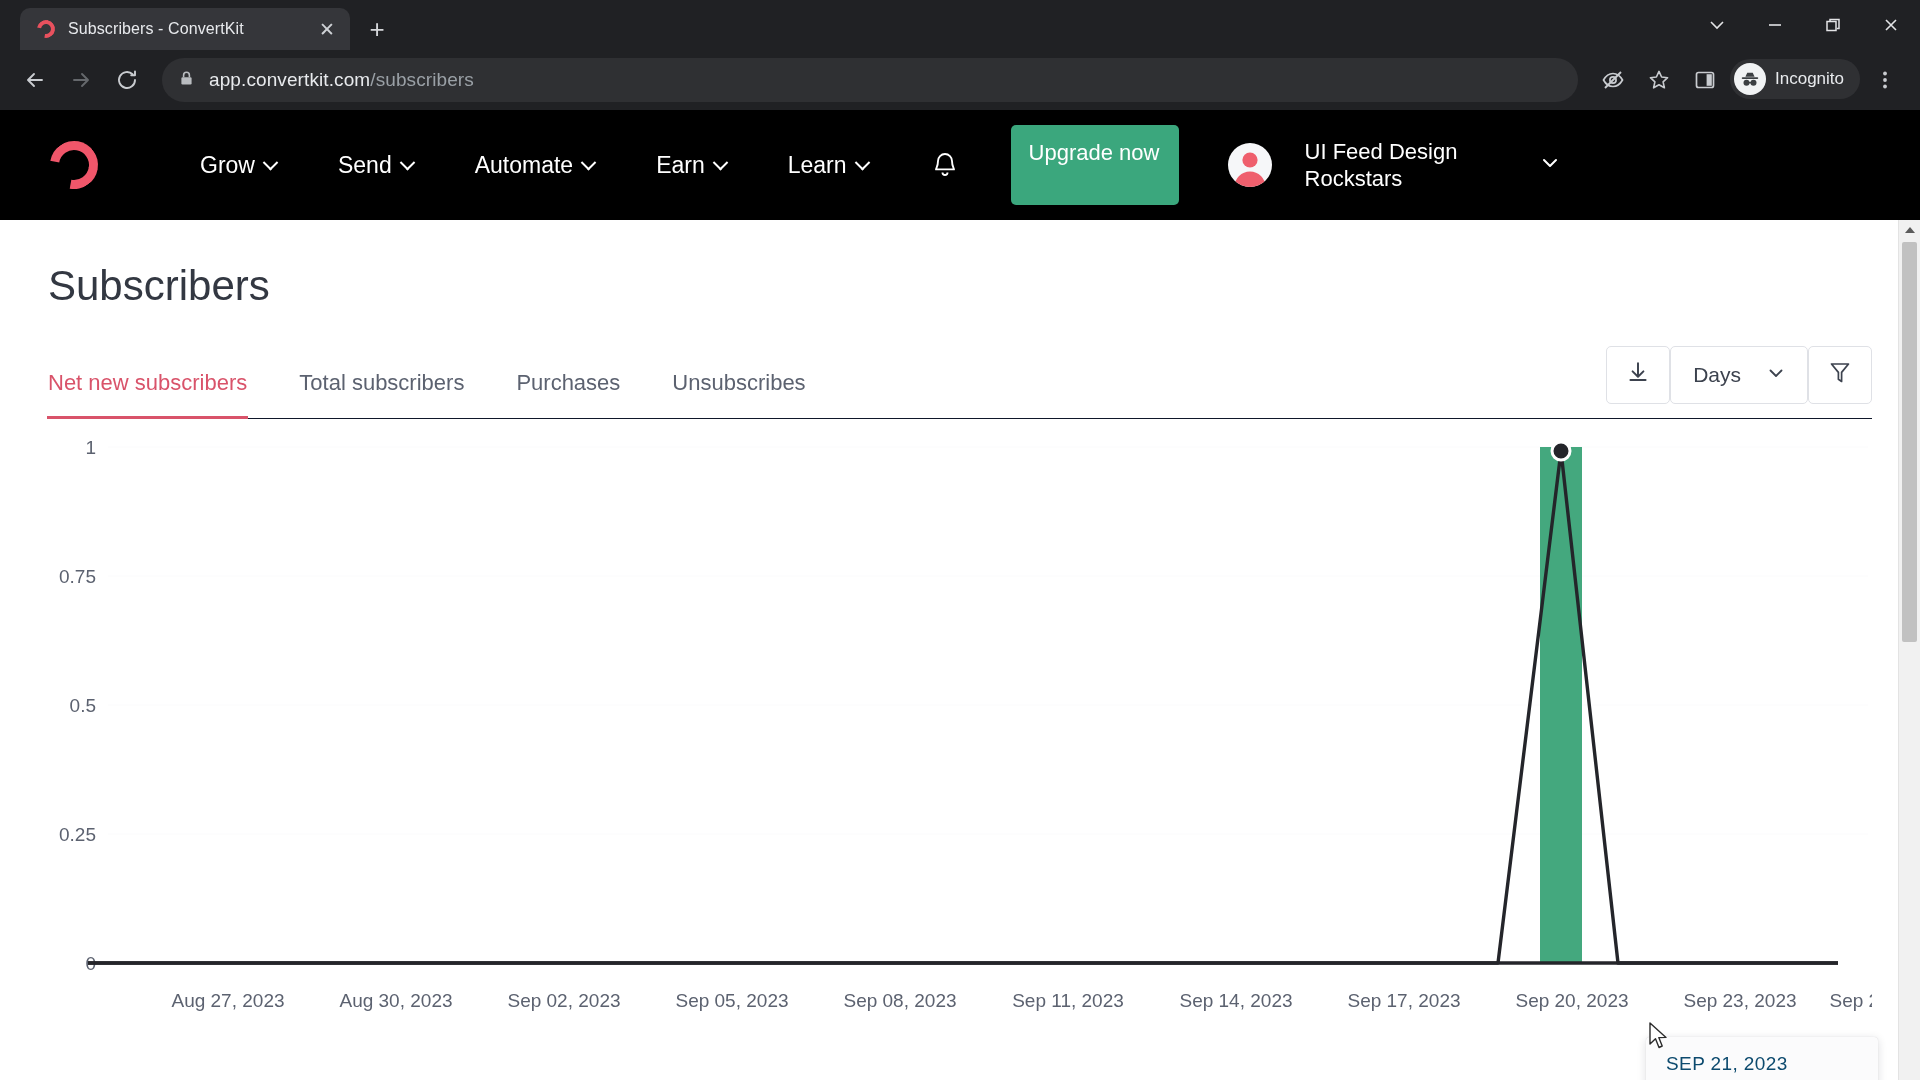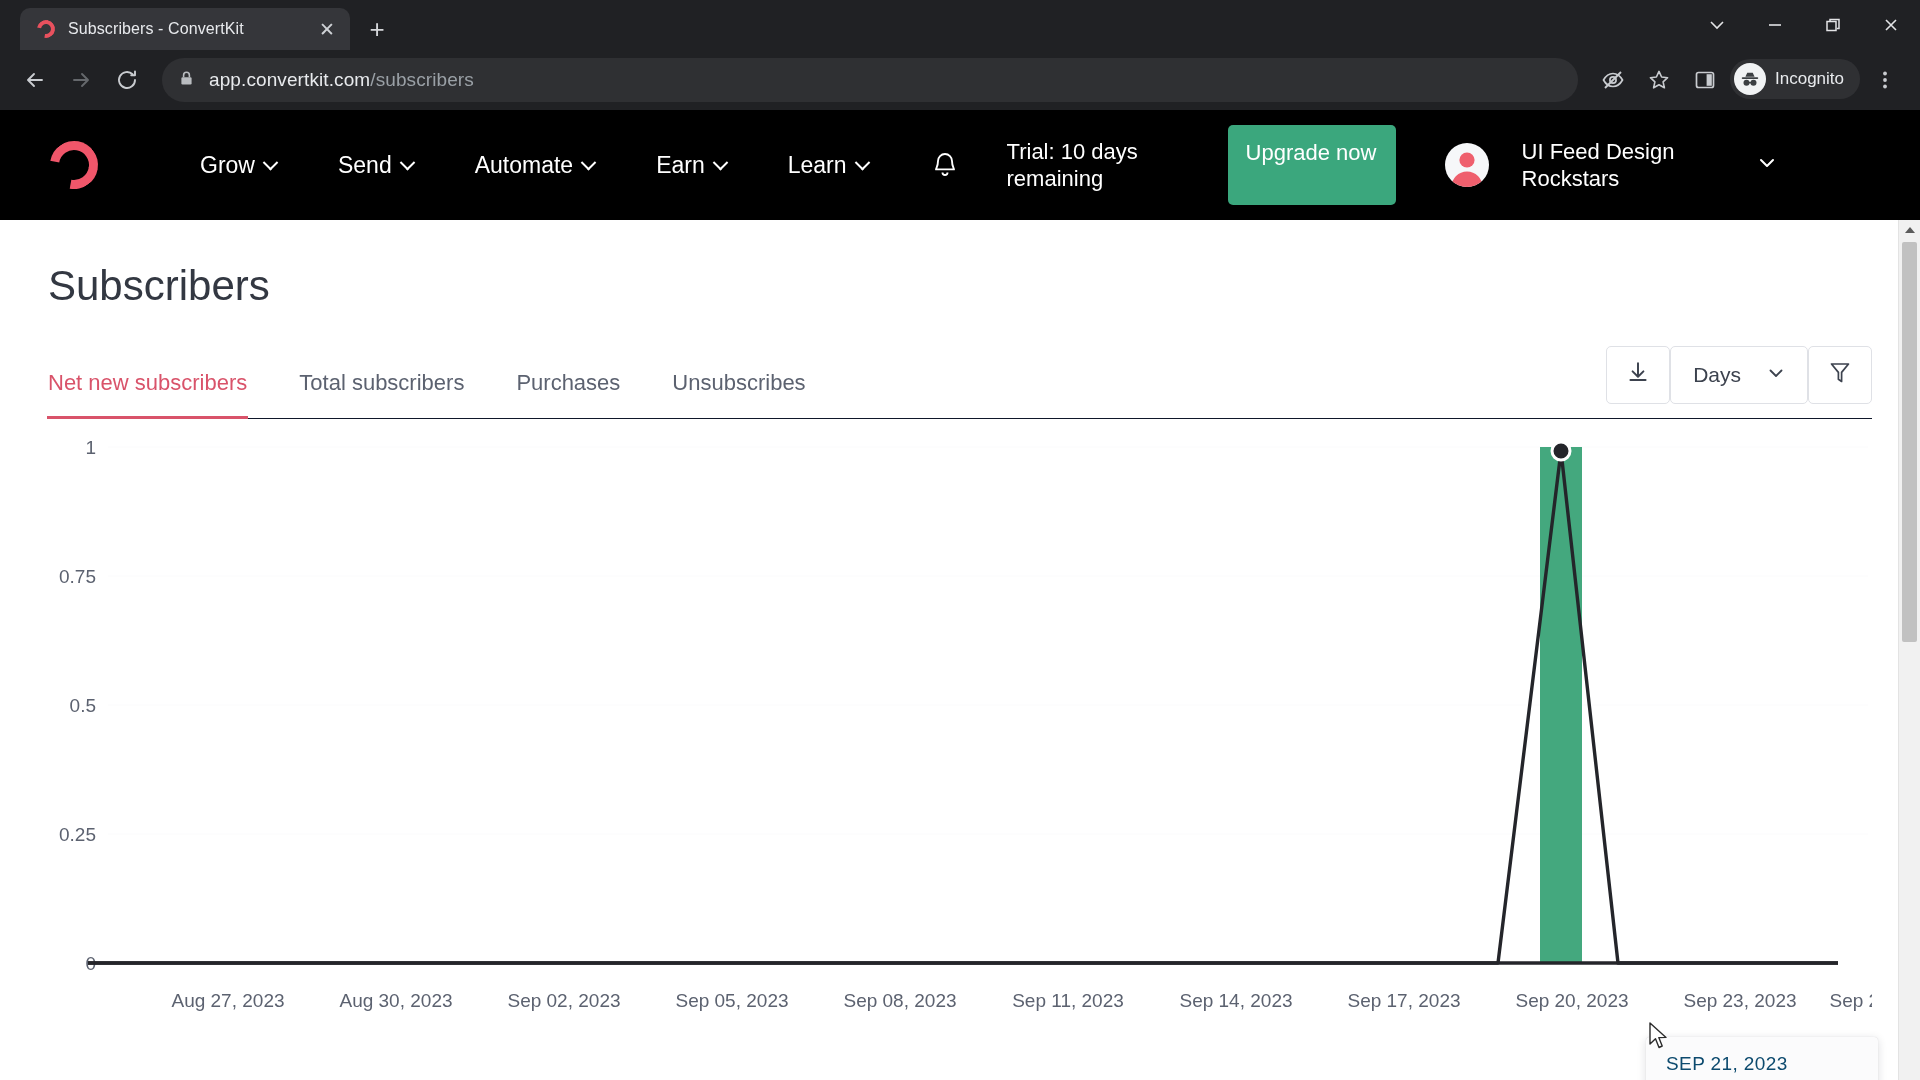--- a/index.html
+++ b/index.html
@@ -327,21 +327,20 @@
         </div>
       </div>
 
       <div class="bell">
         <svg width="30" height="30" viewBox="0 0 24 24">
           <path d="M12 3.2 a5.6 5.6 0 0 0 -5.6 5.6 c0 4.3 -1.6 5.6 -1.6 6.7 h14.4 c0 -1.1 -1.6 -2.4 -1.6 -6.7 A5.6 5.6 0 0 0 12 3.2 Z" stroke="#ffffff" stroke-width="1.5" fill="none" stroke-linejoin="round"></path>
           <path d="M10 18 a2 2 0 0 0 4 0" stroke="#ffffff" stroke-width="1.5" fill="none"></path>
         </svg>
       </div>
 
-      <div class="trial">Trial: 10 days remaining</div>
 
       <div class="upgrade">Upgrade now</div>
 
       <div class="avatar">
         <svg width="44" height="44" viewBox="0 0 44 44">
           <circle cx="22" cy="17" r="7.6" fill="#ef5f6d"></circle>
           <path d="M6.5 44 a15.5 15.5 0 0 1 31 0 z" fill="#ef5f6d"></path>
         </svg>
       </div>
 

